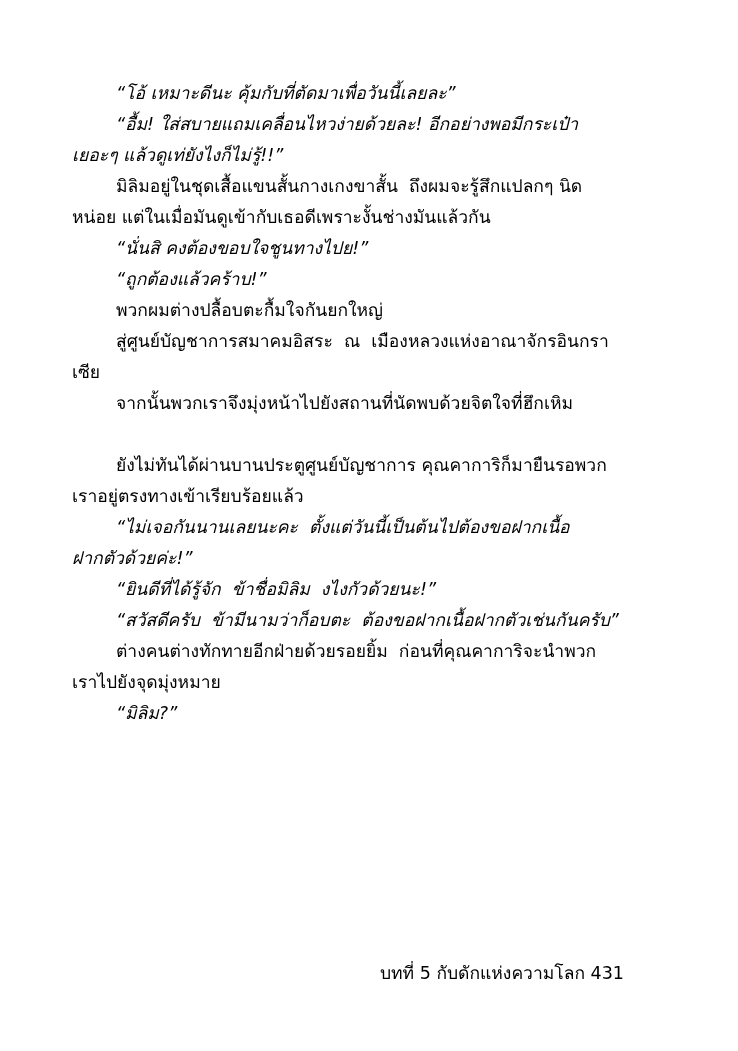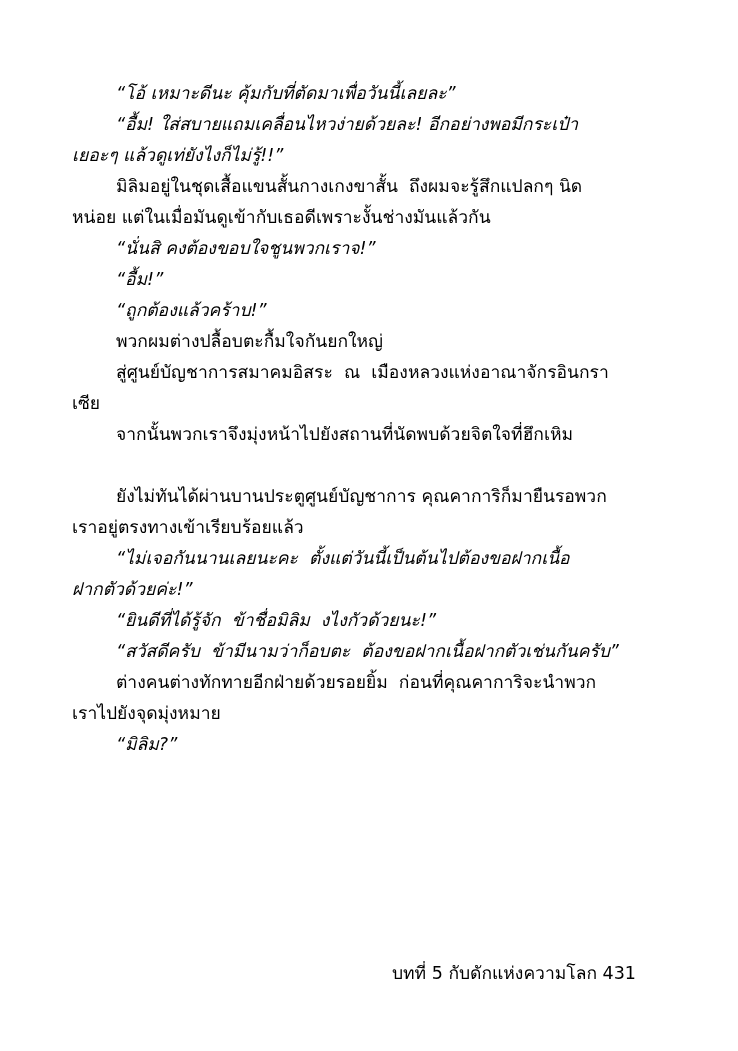--- a/index.html
+++ b/index.html
@@ -32,39 +32,38 @@
     white-space: pre-wrap;
   }
   .italic {
     font-style: italic;
   }
   .spacer {
     height: 31px;
   }
   .footer {
     position: absolute;
-    right: 72px;
+    right: 84px;
     bottom: 62px;
     font-size: 17.5px;
     line-height: 31px;
     white-space: pre;
   }
 </style>
 </head>
 <body>
 
 <div class="page">
 
   <div class="body-text">
 
     <p class="para italic">“โอ้ เหมาะดีนะ คุ้มกับที่ตัดมาเพื่อวันนี้เลยละ”</p>
     <p class="para italic">“อื้ม! ใส่สบายแถมเคลื่อนไหวง่ายด้วยละ! อีกอย่างพอมีกระเป๋าเยอะๆ แล้วดูเท่ยังไงก็ไม่รู้!!”</p>
     <p class="para">มิลิมอยู่ในชุดเสื้อแขนสั้นกางเกงขาสั้น  ถึงผมจะรู้สึกแปลกๆ นิดหน่อย แต่ในเมื่อมันดูเข้ากับเธอดีเพราะงั้นช่างมันแล้วกัน</p>
-    <p class="para italic">“นั่นสิ คงต้องขอบใจชูนพวกเราจ!”</p>
-    <p class="para italic">“อื้ม!”</p>
+    <p class="para italic">“นั่นสิ คงต้องขอบใจชูนทางไปย!”</p>
     <p class="para italic">“ถูกต้องแล้วคร้าบ!”</p>
     <p class="para">พวกผมต่างปลื้อบตะกื้มใจกันยกใหญ่</p>
     <p class="para">สู่ศูนย์บัญชาการสมาคมอิสระ  ณ  เมืองหลวงแห่งอาณาจักรอินกราเซีย</p>
     <p class="para">จากนั้นพวกเราจึงมุ่งหน้าไปยังสถานที่นัดพบด้วยจิตใจที่ฮึกเหิม</p>
 
     <div class="spacer"></div>
 
     <p class="para">ยังไม่ทันได้ผ่านบานประตูศูนย์บัญชาการ คุณคาการิก็มายืนรอพวกเราอยู่ตรงทางเข้าเรียบร้อยแล้ว</p>
     <p class="para italic">“ไม่เจอกันนานเลยนะคะ  ตั้งแต่วันนี้เป็นต้นไปต้องขอฝากเนื้อฝากตัวด้วยค่ะ!”</p>
     <p class="para italic">“ยินดีที่ได้รู้จัก  ข้าชื่อมิลิม  งไงกัวด้วยนะ!”</p>

